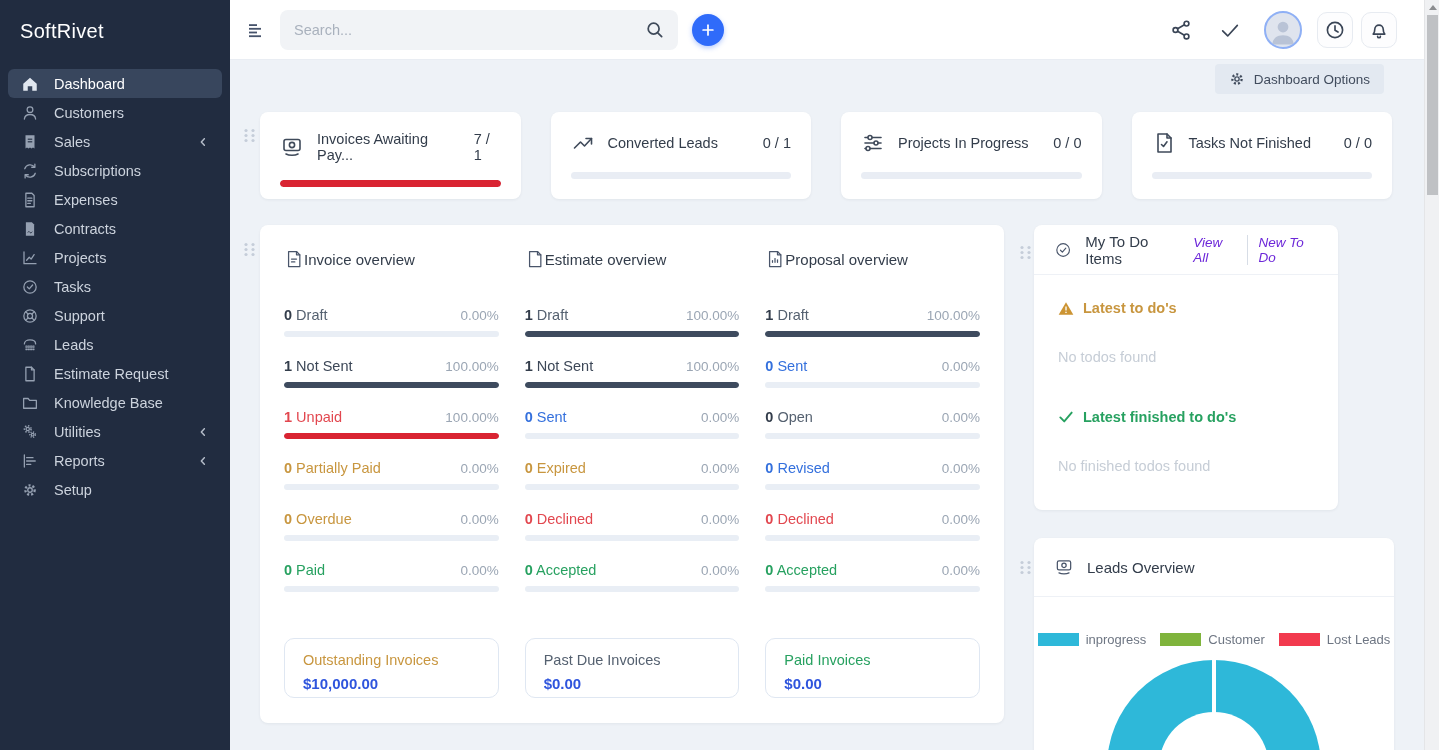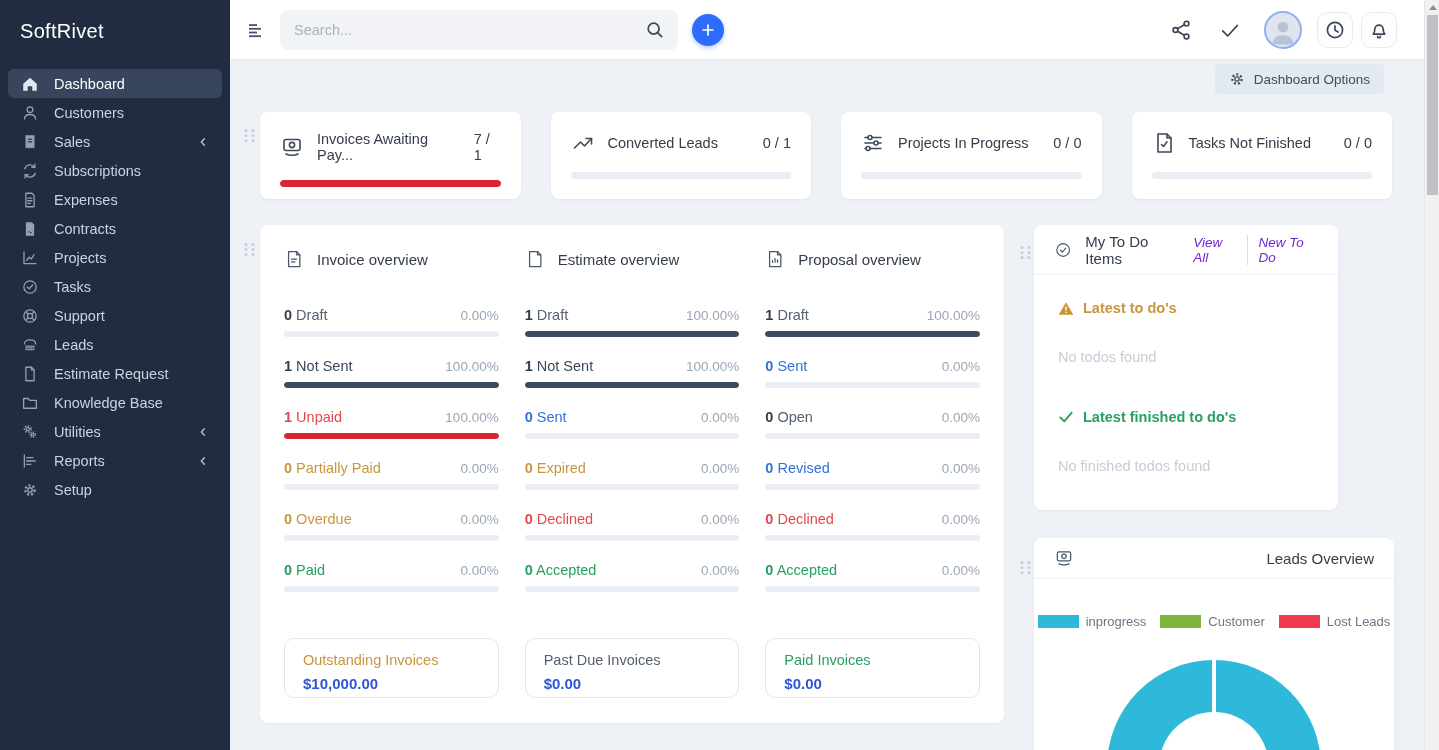--- a/index.html
+++ b/index.html
@@ -61,21 +61,21 @@
   .c-icn { width:24px; height:24px; flex:0 0 24px; }
   .c-icn .st { fill:none; stroke:#3f4a5a; stroke-width:1.6; stroke-linecap:round; stroke-linejoin:round; }
   .stat-count { margin-left:auto; color:#333d4b; }
   .stat-bar { margin-top:17px; height:7px; border-radius:4px; background:#e9edf4; overflow:hidden; }
   .stat-fill { height:100%; border-radius:4px; }
   .sf-red { width:100%; background:#d92432; }
   .sf-zero { width:0; }
 
   .main-panel { position:absolute; left:30px; top:165px; width:744px; height:498px; background:#fff; border-radius:8px; box-shadow:0 1px 3px rgba(25,35,55,.06); padding:24px; }
   .ov-grid { display:grid; grid-template-columns:1fr 1fr 1fr; column-gap:26px; }
-  .ov-head { display:flex; align-items:center; gap:13px; font-size:15px; color:#333d4b; margin-bottom:32px; }
+  .ov-head { display:flex; align-items:center; font-size:15px; color:#333d4b; margin-bottom:32px; }
   .o-icn { width:20px; height:20px; }
   .o-icn .st { fill:none; stroke:#49556a; stroke-width:1.5; stroke-linecap:round; stroke-linejoin:round; }
   .ov-row { margin-bottom:15px; }
   .ov-line { display:flex; justify-content:space-between; align-items:flex-end; margin-bottom:8px; min-height:22px; }
   .ov-nl { font-size:14.5px; }
   .ov-count { font-weight:bold; color:#333d4b; }
   .ov-pct { font-size:13.5px; color:#9ba6b4; }
   .ov-bar { height:6px; border-radius:4px; background:#e9eef5; overflow:hidden; }
   .ov-fill { height:100%; border-radius:4px; }
   .f-dark { width:100%; background:#3e4b5e; }
@@ -101,21 +101,21 @@
   .tlink + .tlink { margin-left:11px; padding-left:11px; border-left:1px solid #d7dde6; }
   .todo-body { padding:25px 24px 0 24px; }
   .sec-title { display:flex; align-items:center; gap:9px; font-size:14.5px; font-weight:bold; }
   .empty-txt { color:#c6cdd6; font-size:14.5px; margin-top:33px; }
   .sec2 { margin-top:44px; }
   .warn-icn { width:16px; height:15px; }
   .ok-icn { width:16px; height:14px; }
   .ok-icn polyline { fill:none; stroke:#27a160; stroke-width:2.2; stroke-linecap:round; stroke-linejoin:round; }
 
   .leads-panel { position:absolute; left:804px; top:478px; width:360px; height:310px; overflow:hidden; }
-  .leads-panel .panel-head { height:41px;justify-content:space-between; }
+  .leads-panel .panel-head { height:59px; }
   .legend { display:flex; justify-content:center; align-items:center; gap:14px; margin-top:35px; font-size:13px; color:#6e7683; }
   .leg-item { display:flex; align-items:center; gap:7px; }
   .swatch { width:41px; height:13px; display:inline-block; }
   .sw-cyan { background:#2eb8d9; } .sw-green { background:#7fb43c; } .sw-red { background:#f23a4e; }
   .donut { position:absolute; left:73px; top:122px; width:214px; height:214px; border-radius:50%; background:#2eb8d9; }
   .donut::after { content:""; position:absolute; left:52px; top:52px; width:110px; height:110px; border-radius:50%; background:#fff; }
   .donut-gap { position:absolute; left:105px; top:0; width:4px; height:56px; background:#fff; }
 </style>
 </head>
 <body>

